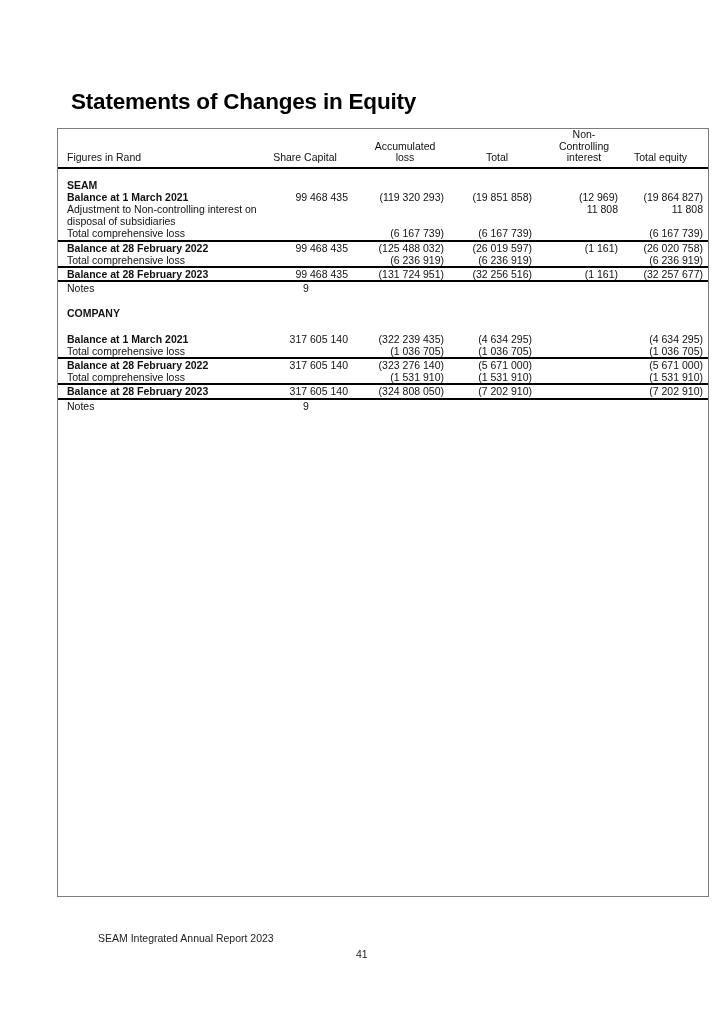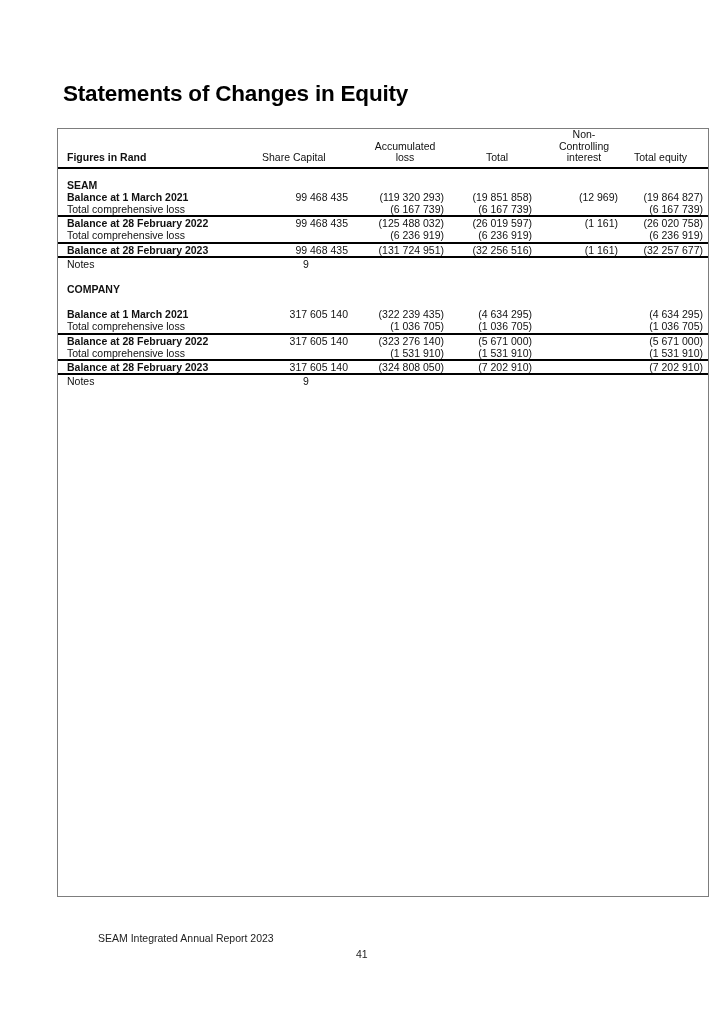--- a/index.html
+++ b/index.html
@@ -2,21 +2,21 @@
 <html><head>
 <meta charset="utf-8">
 <style>
   html,body{margin:0;padding:0;background:#ffffff;}
   body{
     width:724px;height:1024px;position:relative;
     font-family:"Liberation Sans","DejaVu Sans",sans-serif;
     color:#000;
   }
   .page-title{
-    position:absolute;left:63px;top:81px;margin:0;
+    position:absolute;left:63px;top:81px;margin:8px;
     font-size:22.5px;font-weight:700;letter-spacing:-0.2px;white-space:nowrap;
   }
   .statement-box{
     position:absolute;left:57px;top:128px;width:652px;height:769px;
     border:1px solid #7d7d7d;box-sizing:border-box;background:#fff;
   }
   table.equity{
     border-collapse:collapse;table-layout:fixed;width:650px;
     font-size:10.5px;color:#111;
   }
@@ -26,23 +26,23 @@
   col.c-tot{width:88px;}
   col.c-nci{width:86px;}
   col.c-te{width:88px;}
   td{padding:0;line-height:12.2px;vertical-align:top;white-space:nowrap;}
   td.lbl{padding-left:9px;white-space:normal;}
   td.num{text-align:right;padding-right:2px;}
   td.num.last{padding-right:5px;}
   td.num.center{text-align:center;padding-right:0;}
   tr.header-row td{vertical-align:bottom;padding-bottom:3px;border-bottom:2px solid #000;}
   tr.header-row td.h-left{text-align:center;padding-left:14px;}
-  tr.header-row td.h-right{text-align:left;padding-right:2px;}
+  tr.header-row td.h-right{text-align:center;padding-right:2px;}
   tr.header-row td.h-right.last{padding-right:5px;text-align:left;padding-left:14px;}
-  tr.header-row td.lbl{font-weight:700;}
+  tr.header-row td.lbl{font-weight:400;}
   .hwrap{display:inline-block;white-space:normal;line-height:11.5px;}
   .hwrap.w-al{max-width:66px;}
   .hwrap.w-nci{max-width:60px;}
   tr.sp-sm td{height:10px;}
   tr.sp-md td{height:13px;}
   tr.section-heading td{font-weight:700;padding-left:9px;}
   tr.balance td.lbl{font-weight:700;}
   tr.rule-above td{border-top:2px solid #000;}
   tr.rule-below td{border-bottom:2px solid #000;}
   .footer{
@@ -86,20 +86,28 @@
 
       <tr class="balance">
         <td class="lbl">Balance at 1 March 2021</td>
         <td class="num">99 468 435</td>
         <td class="num">(119 320 293)</td>
         <td class="num">(19 851 858)</td>
         <td class="num">(12 969)</td>
         <td class="num last">(19 864 827)</td>
       </tr>
 
+      <tr>
+        <td class="lbl">Adjustment to Non-controlling interest on disposal of subsidiaries</td>
+        <td class="num"></td>
+        <td class="num"></td>
+        <td class="num"></td>
+        <td class="num">11 808</td>
+        <td class="num last">11 808</td>
+      </tr>
 
       <tr>
         <td class="lbl">Total comprehensive loss</td>
         <td class="num"></td>
         <td class="num">(6 167 739)</td>
         <td class="num">(6 167 739)</td>
         <td class="num"></td>
         <td class="num last">(6 167 739)</td>
       </tr>
 

